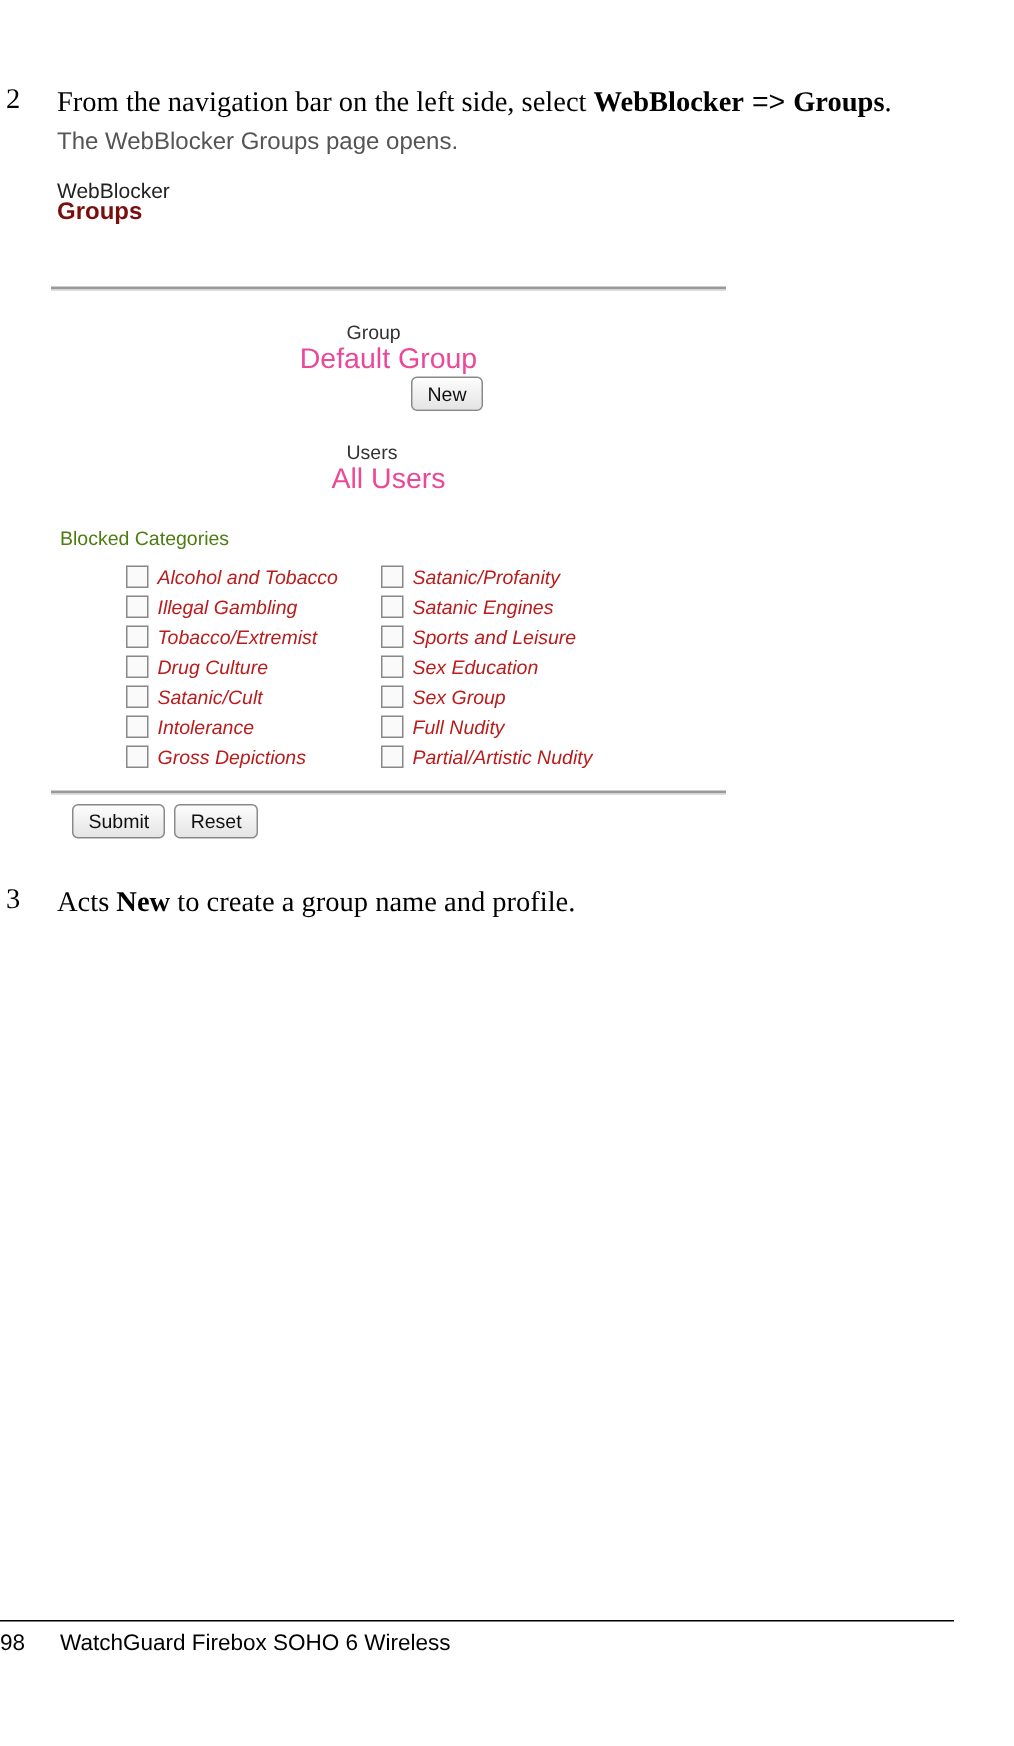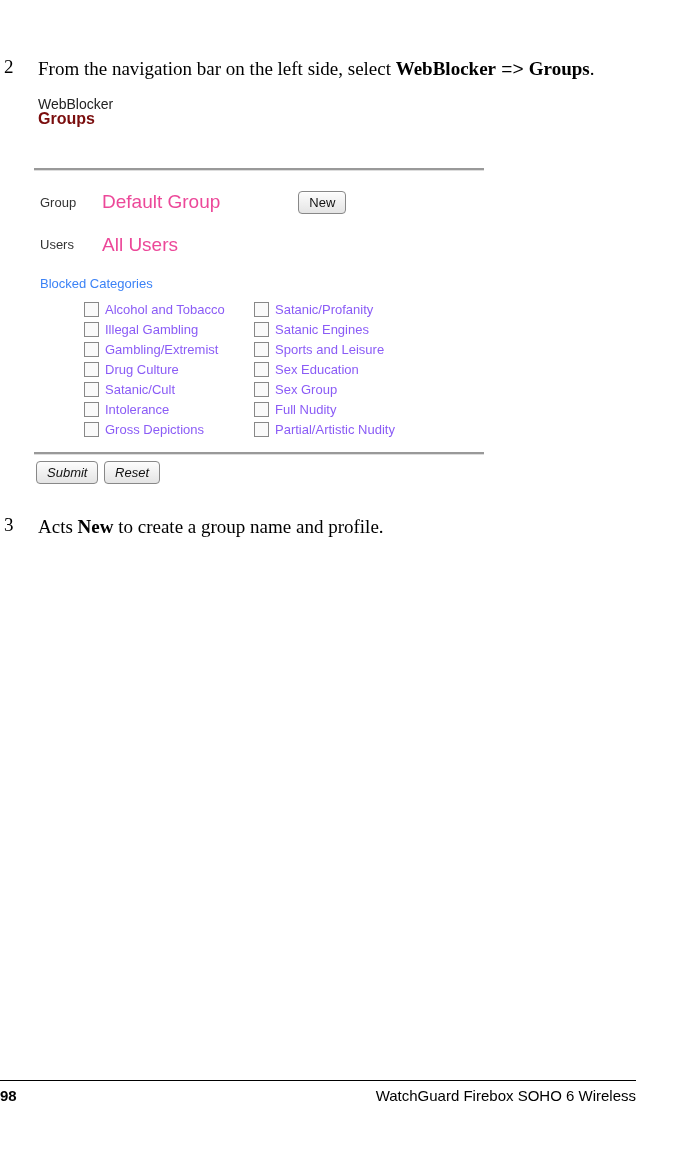--- a/index.html
+++ b/index.html
@@ -72,20 +72,21 @@
     border: none;
     border-top: 2px solid #999;
     border-bottom: 1px solid #ddd;
     margin: 10px 0 6px 0;
     height: 0;
   }
   .row {
     display: flex;
     align-items: center;
     margin: 20px 0;
+    flex-direction: column;
   }
   .row-label {
     width: 62px;
     color: #333;
     padding-left: 6px;
   }
   .row-value {
     color: #ec4899;
     font-size: 19px;
   }
@@ -107,21 +108,21 @@
     border-radius: 4px;
     background: linear-gradient(#fdfdfd, #e4e4e4);
     padding: 3px 10px;
     font-size: 13px;
     color: #111;
     font-family: Arial, sans-serif;
     margin-right: 2px;
   }
   .section-label {
     margin: 18px 0 6px 6px;
-    color: #3b82f6;
+    color: #4d7c0f;
   }
   .cats {
     display: flex;
     margin-left: 50px;
   }
   .col { width: 170px; }
   .cat-row {
     display: flex;
     align-items: center;
     margin: 5px 0;
@@ -129,53 +130,54 @@
   .cb {
     width: 13px;
     height: 13px;
     border: 1px solid #888;
     background: #fafafa;
     margin-right: 6px;
     flex: 0 0 13px;
   }
   .cat-label {
     font-size: 13px;
-    color: #8b5cf6;
+    color: #b91c1c;
+    font-style: italic;
   }
   .btn-row {
     margin-top: 6px;
-    margin-left: 2px;
-    font-style: italic;
+    margin-left: 14px;
   }
 
   .footer {
     position: absolute;
     bottom: 60px;
     left: 0;
     right: 40px;
     border-top: 1px solid #000;
     padding-top: 6px;
     display: flex;
     font-family: 'Gill Sans', 'Trebuchet MS', Arial, sans-serif;
     font-size: 15px;
   }
-  .footer .pg { width: 40px; padding-left: 0; font-weight: bold; }
-  .footer .ft { flex: 1; text-align: right; }
+  .footer .pg { width: 40px; padding-left: 0; }
+  .footer .ft { flex: 1; text-align: left; }
 
   .step3 { margin-top: 30px; }
 </style>
 </head>
 <body>
 
 <div class="page">
 
   <div class="step">
     <div class="step-num">2</div>
     <div class="step-body">
       <span>From the navigation bar on the left side, select </span><span class="bold">WebBlocker</span><span class="arrow"> =&gt; </span><span class="bold">Groups</span><span>.</span>
+      <div class="step-result">The WebBlocker Groups page opens.</div>
     </div>
   </div>
 
   <div class="screenshot">
     <div class="ss-title1">WebBlocker</div>
     <div class="ss-title2">Groups</div>
     <hr class="ss-hr">
 
     <div class="row">
       <div class="row-label">Group</div>
@@ -194,21 +196,21 @@
         <div class="cat-row">
             <div class="cb"></div>
             <div class="cat-label">Alcohol and Tobacco</div>
           </div>
         <div class="cat-row">
             <div class="cb"></div>
             <div class="cat-label">Illegal Gambling</div>
           </div>
         <div class="cat-row">
             <div class="cb"></div>
-            <div class="cat-label">Gambling/Extremist</div>
+            <div class="cat-label">Tobacco/Extremist</div>
           </div>
         <div class="cat-row">
             <div class="cb"></div>
             <div class="cat-label">Drug Culture</div>
           </div>
         <div class="cat-row">
             <div class="cb"></div>
             <div class="cat-label">Satanic/Cult</div>
           </div>
         <div class="cat-row">

